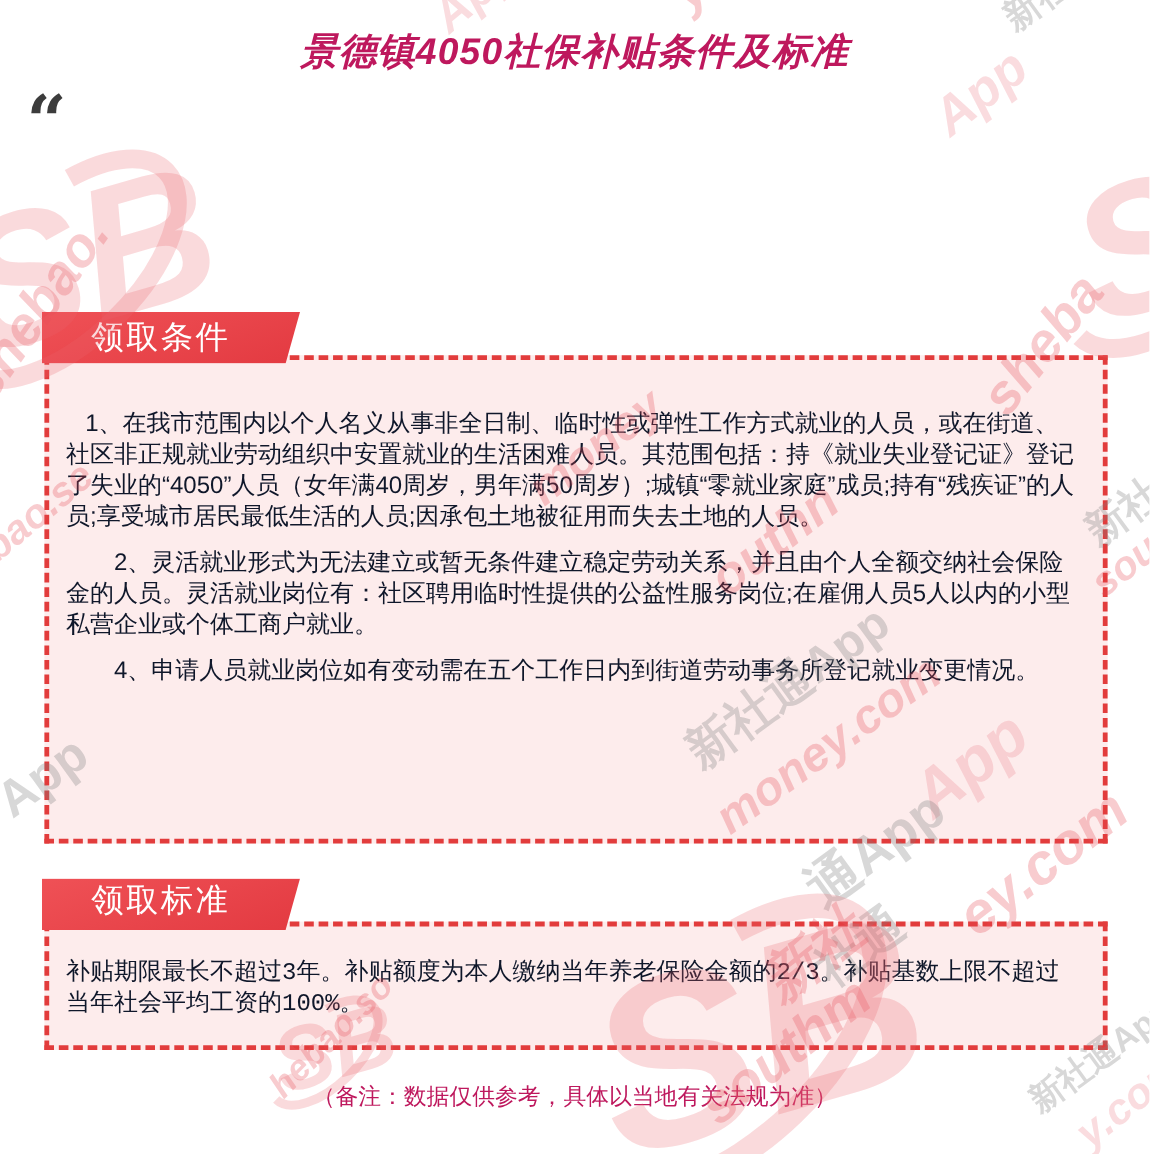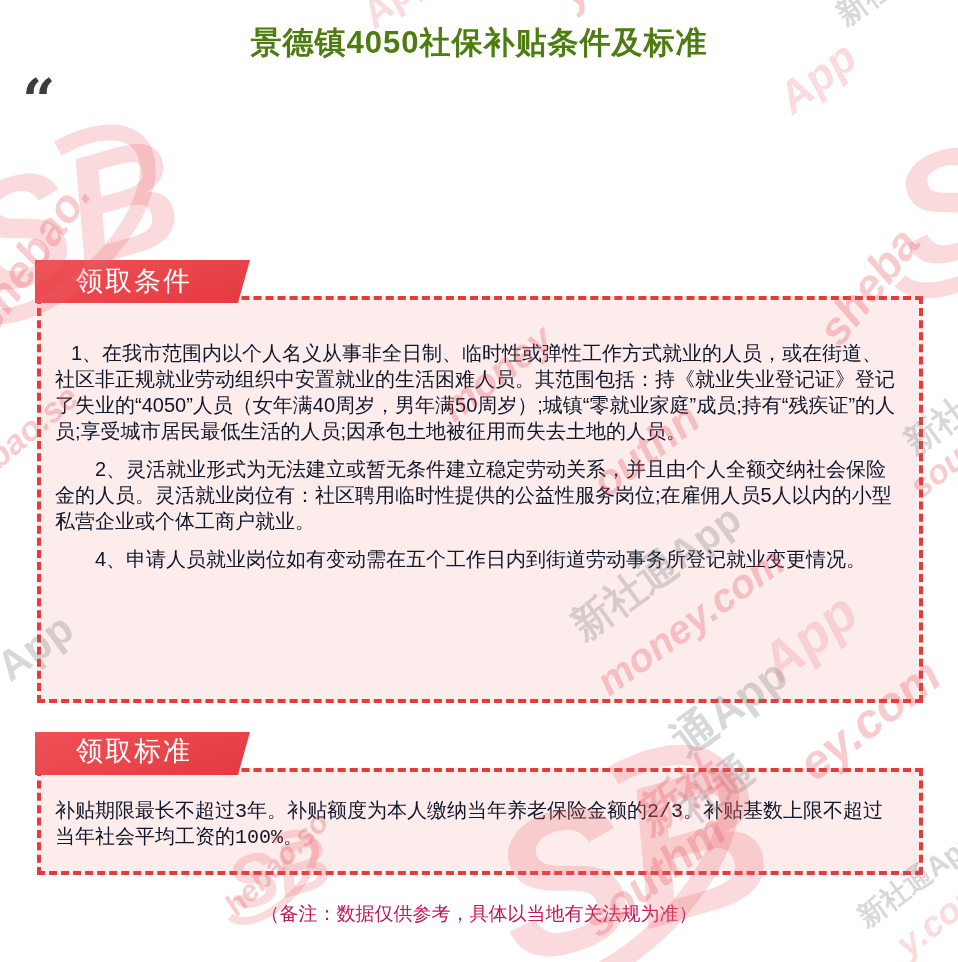--- a/index.html
+++ b/index.html
@@ -4,21 +4,21 @@
 <style>
   html,body{margin:0;padding:0;}
   body{
     width:958px;height:962px;overflow:hidden;position:relative;background:#ffffff;
     font-family:"Liberation Sans","DejaVu Sans",sans-serif;
   }
   .page{position:relative;width:958px;height:962px;}
 
   .title{
     position:absolute;top:22px;left:0;width:100%;margin:0;text-align:center;
-    font-size:31px;font-weight:bold;color:#4d7c0f;letter-spacing:1px;z-index:2;
+    font-size:31px;font-weight:bold;color:#be185d;letter-spacing:1px;z-index:2;font-style:italic;
   }
 
   .quote-mark{
     position:absolute;left:22px;top:72px;z-index:3;
     font-family:"DejaVu Serif",serif;font-size:58px;font-weight:bold;color:#3c3c3c;line-height:1;
   }
 
   .intro-panel{
     position:absolute;left:20px;top:93px;width:918px;height:139px;z-index:1;
     border-radius:14px;background:linear-gradient(180deg,#ececec 0%,#f2f1f1 55%,#f9f9f9 100%);

